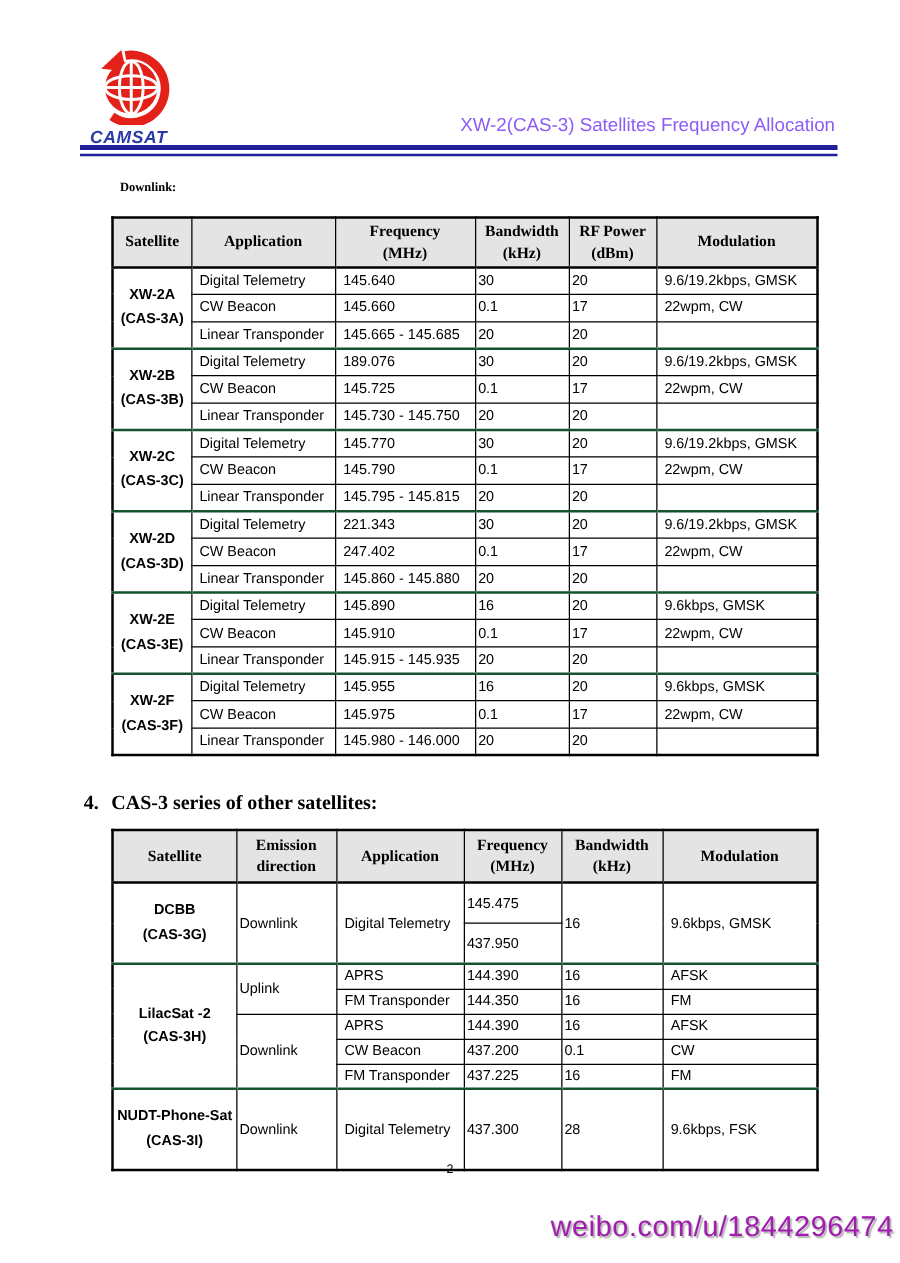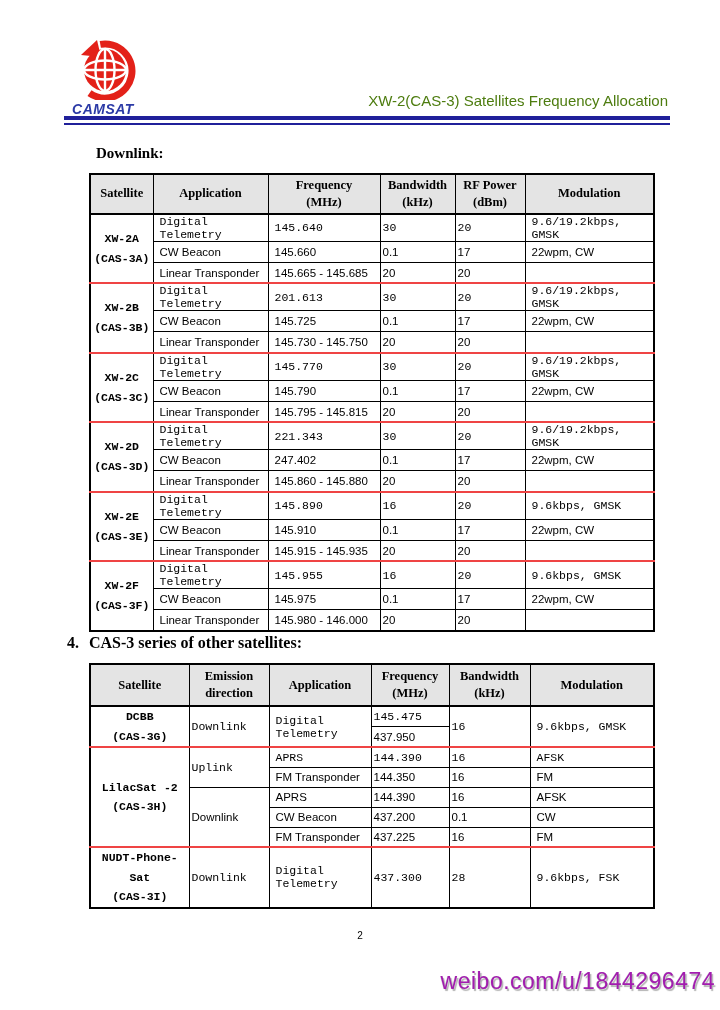--- a/index.html
+++ b/index.html
@@ -17,34 +17,34 @@
   .logo-block svg { display:block; margin:0 auto; }
   .logo-text {
     margin-top:1px;
     font-family:"Liberation Sans", sans-serif;
     font-weight:bold; font-style:italic;
     font-size:14px; letter-spacing:0.5px;
     color:#2b3aa6;
   }
   .doc-title {
     position:absolute; right:52px; top:92px;
-    font-size:15px; color:#4d7c0f;
+    font-size:15px; color:#8b5cf6;
     font-family:"Liberation Sans", sans-serif;
   }
   .header-rule {
     position:absolute; left:64px; top:116px; width:606px; height:9px;
     border-top:4px solid #20209a;
     border-bottom:2px solid #20209a;
   }
 
   
   .downlink-label {
     position:absolute; left:96px; top:145px;
     font-family:"Liberation Serif", serif;
-    font-weight:bold; font-size:15px;
+    font-weight:bold; font-size:10px;
   }
   .section-heading {
     position:absolute; left:67px; top:634px;
     font-family:"Liberation Serif", serif;
     font-weight:bold; font-size:16px;
   }
   .section-heading .num { display:inline-block; margin-right:10px; }
 
   
   table.tbl {
@@ -73,25 +73,25 @@
     background:#fff;
   }
   .t1 tbody tr { height:21px; }
   .t2 tbody tr.h17 { height:17px; }
   .t2 tbody tr.h20 { height:20px; }
   .t2 tbody tr.h40 { height:40px;border-radius:15px; }
   .tbl td.c { text-align:left; padding:0 2px; }
   .tbl td.sat {
     font-weight:bold; text-align:center;
     white-space:pre-line; line-height:1.7;
-    padding:0 2px;
+    padding:12px 2px;
     margin-left:23px;
   }
   .tbl thead tr th { border-bottom:2px solid #000; }
-  tr.gs td { border-top:2px solid #ef4444;font-family:Liberation Mono, monospace; }
+  tr.gs td { border-top:2px solid #14532d; }
 
   
   .page-number {
     position:absolute; left:0; top:930px; width:720px;
     text-align:center; font-size:10px;
   }
   .watermark {
     position:absolute; right:5px; top:968px;
     font-size:23px; letter-spacing:0.5px;
     color:#a21caf;
@@ -167,21 +167,21 @@
       <td>145.665 - 145.685</td>
       <td class="c">20</td>
       <td class="c">20</td>
       <td></td>
     </tr>
 
     <tr class="gs">
       <td class="sat" rowspan="3">XW-2B
 (CAS-3B)</td>
       <td>Digital Telemetry</td>
-      <td>201.613</td>
+      <td>189.076</td>
       <td class="c">30</td>
       <td class="c">20</td>
       <td>9.6/19.2kbps, GMSK</td>
     </tr>
     <tr>
       <td>CW Beacon</td>
       <td>145.725</td>
       <td class="c">0.1</td>
       <td class="c">17</td>
       <td>22wpm, CW</td>

